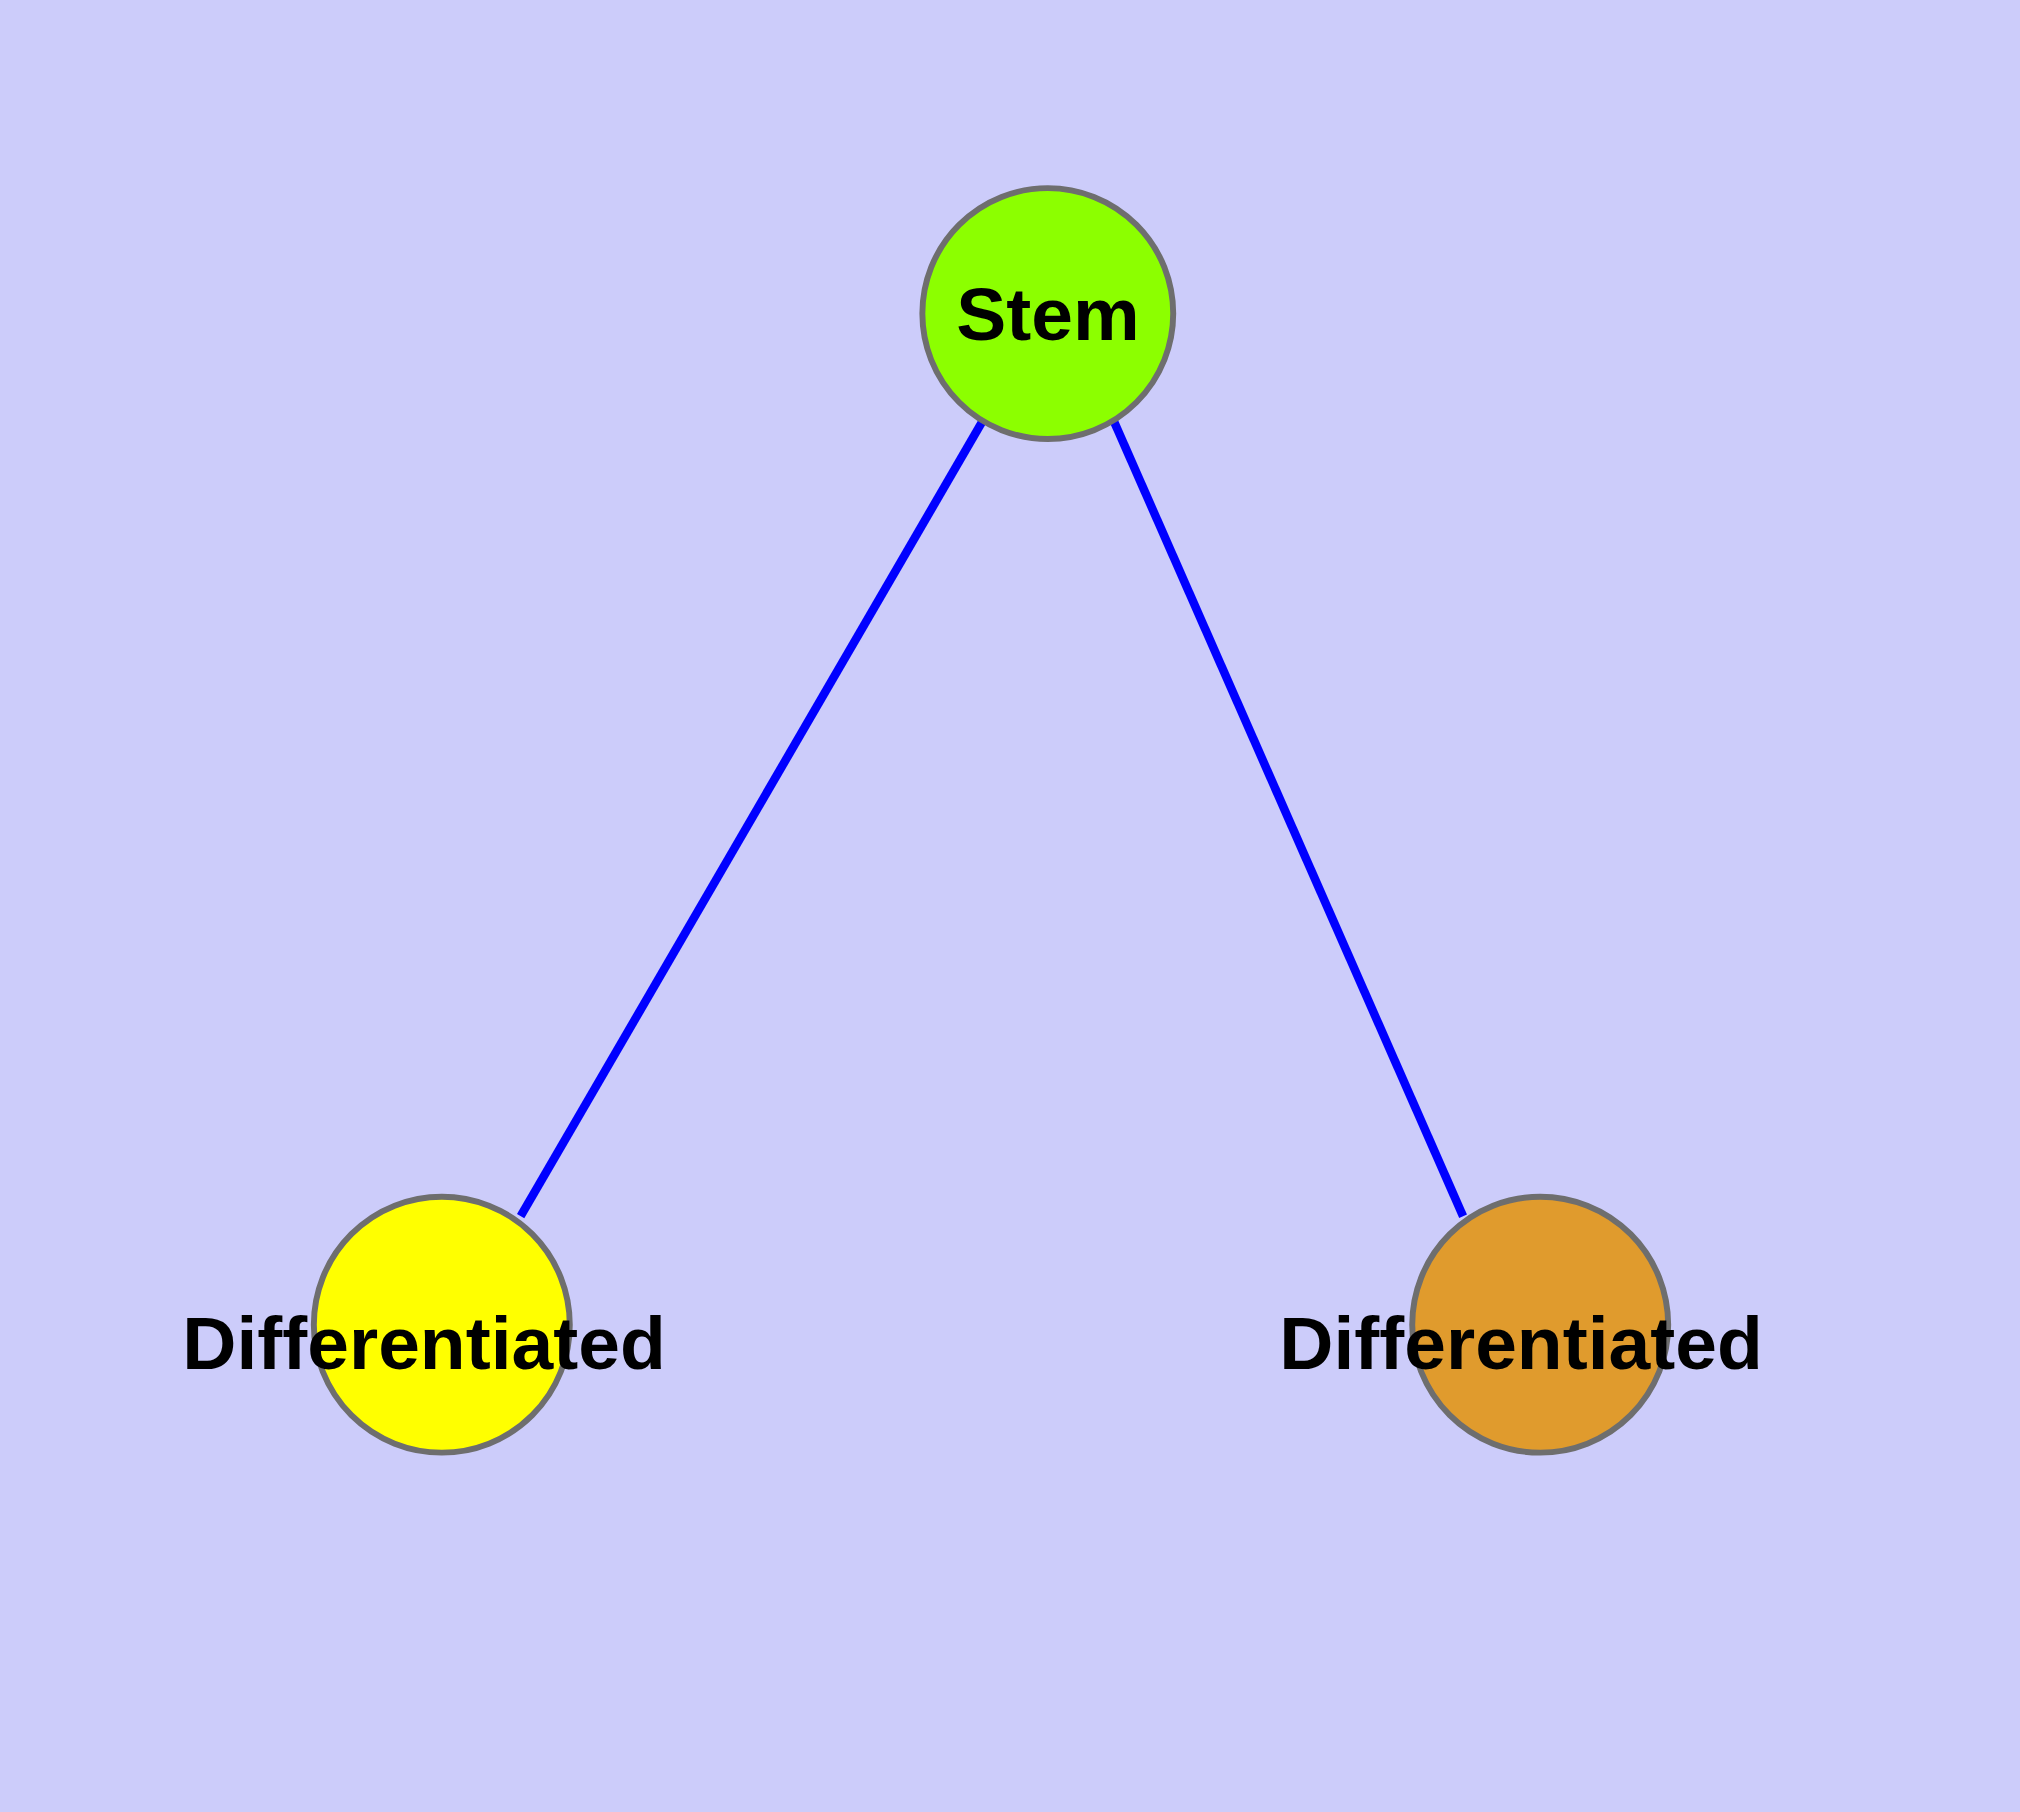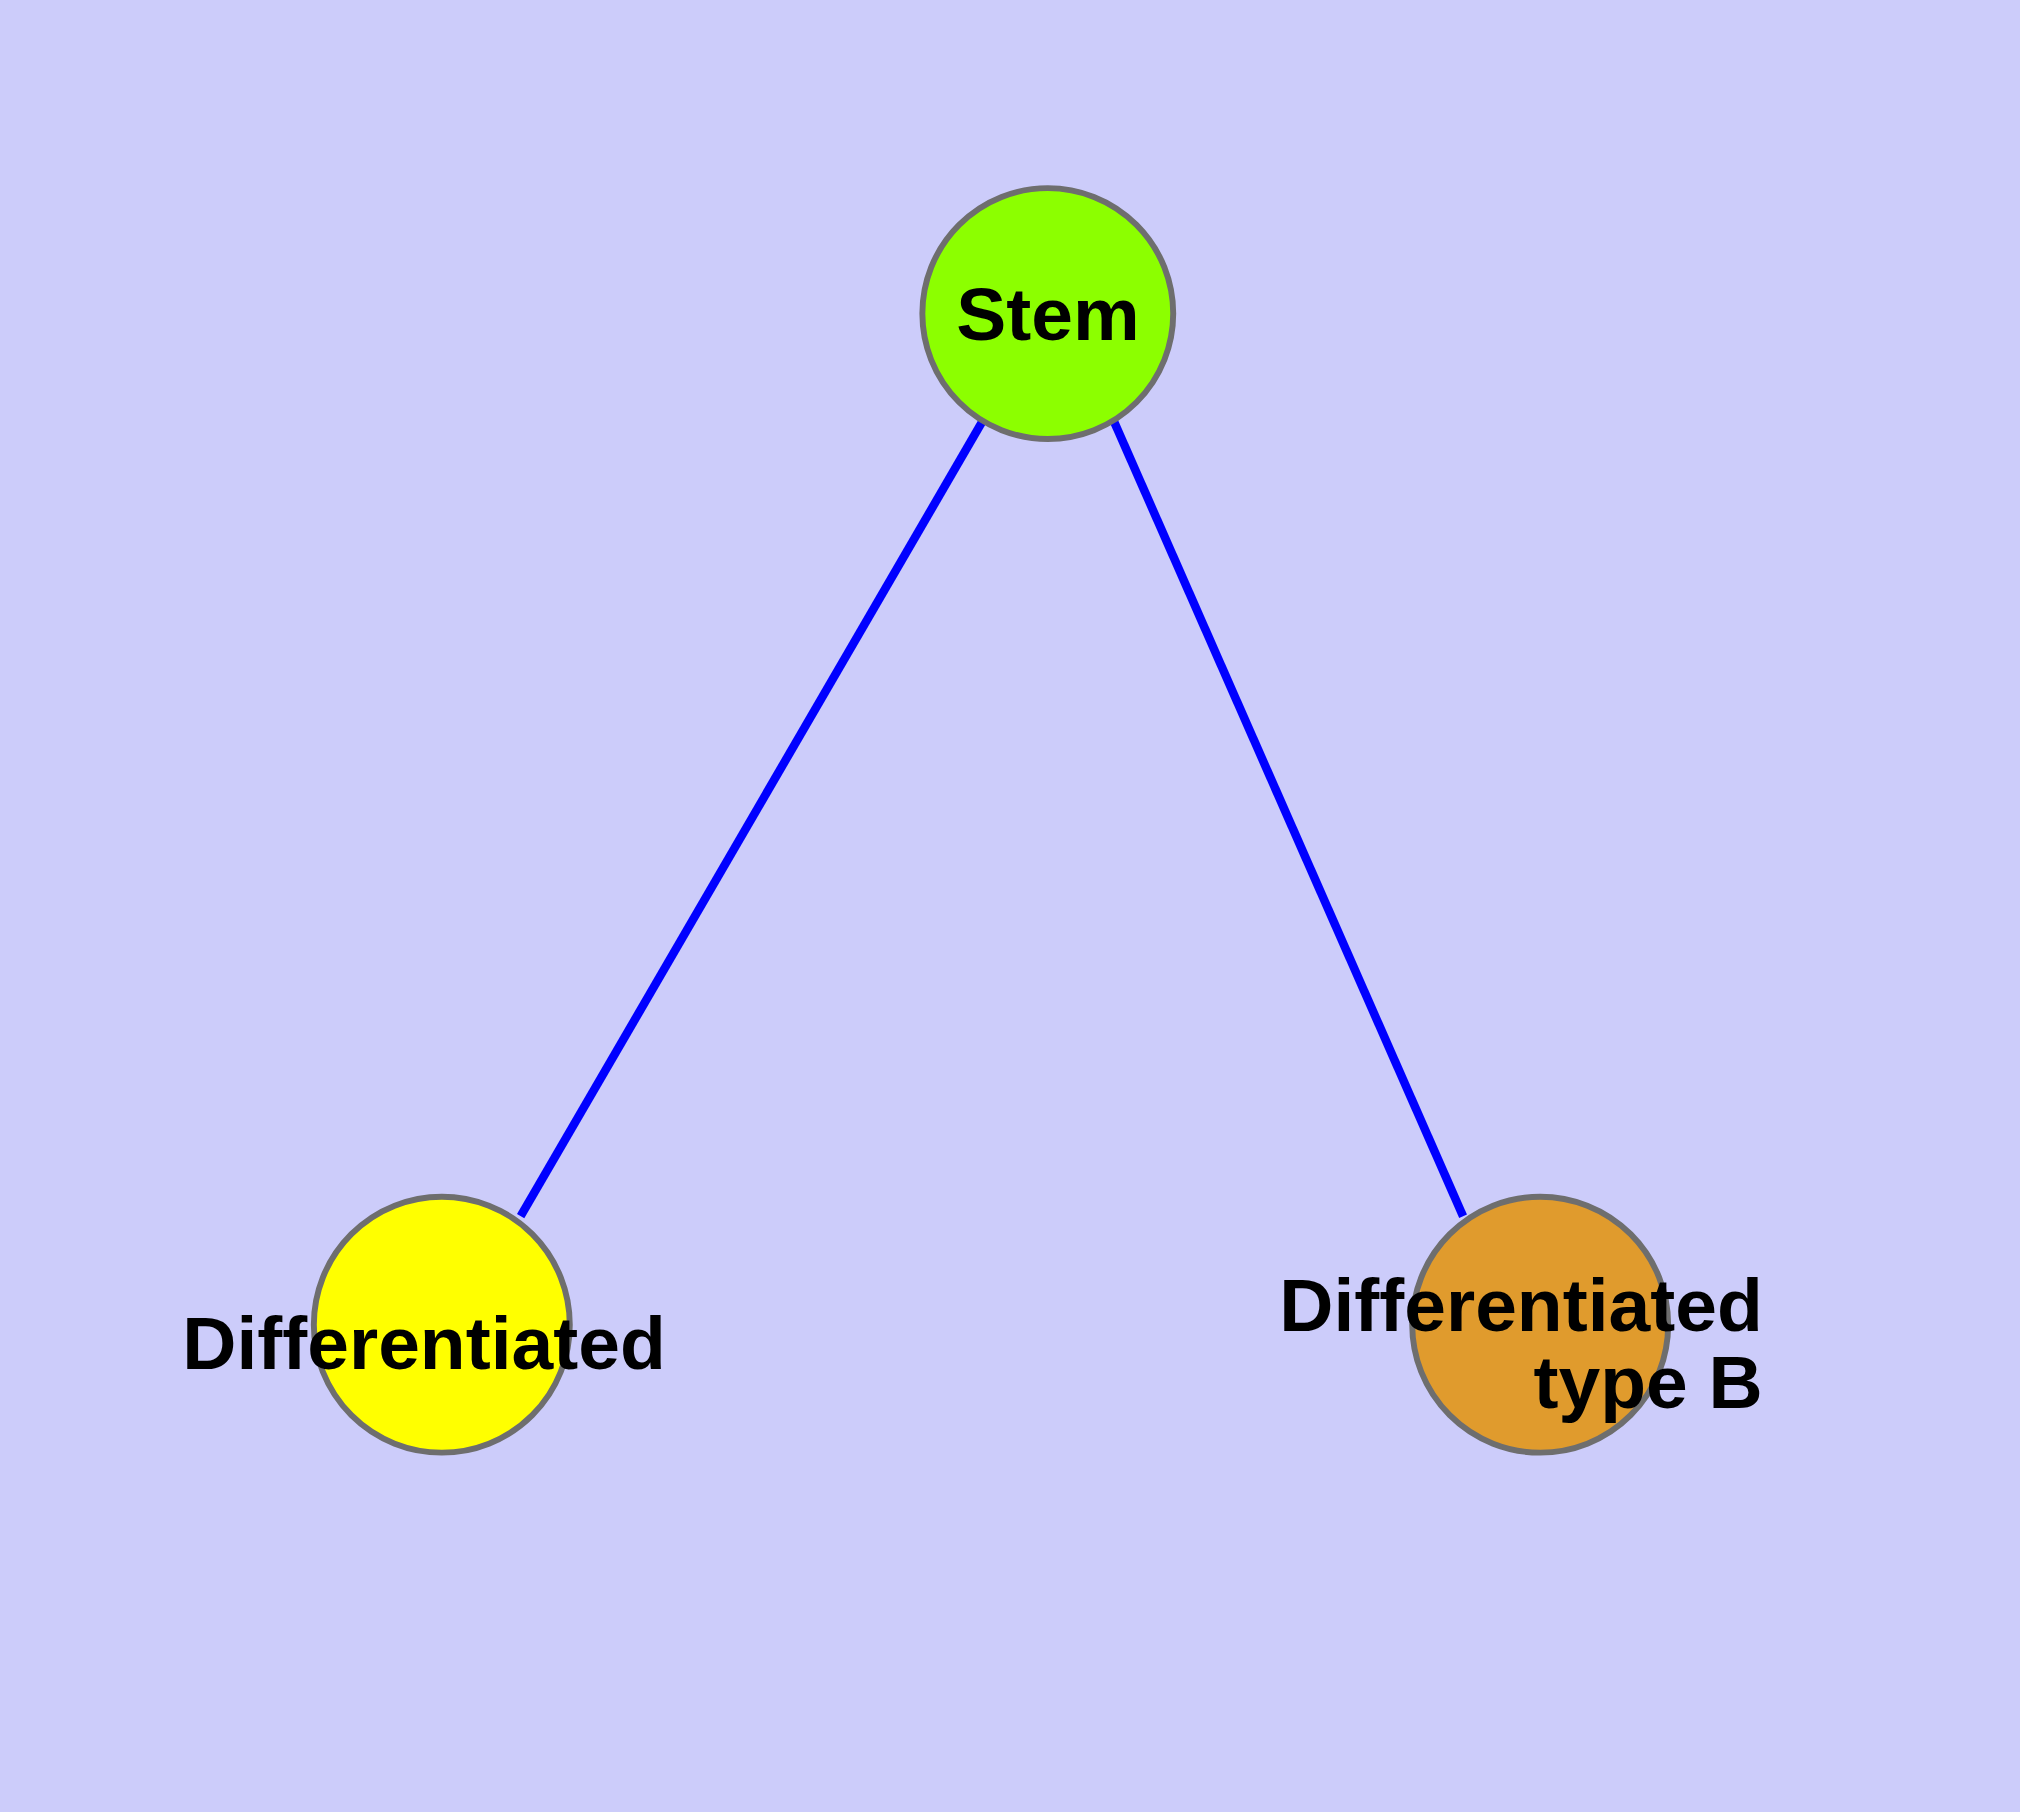--- a/index.html
+++ b/index.html
@@ -18,21 +18,21 @@
   }
   #graph-svg {
     position: absolute;
     left: 0;
     top: 0;
     width: 2021px;
     height: 1812px;
   }
   .node-label {
     position: absolute;
-    text-align: right;
+    text-align: left;
     font-weight: bold;
     color: #000000;
     line-height: 1.02;
     white-space: nowrap;
     pointer-events: none;
     -webkit-font-smoothing: antialiased;
   }
   .label-stem {
     font-size: 75px;
     left: 1048px;
@@ -75,17 +75,16 @@
   <div class="node-label label-stem">
     <span class="label-line">Stem</span>
   </div>
 
   <div class="node-label label-type-a">
     <span class="label-line">Differentiated</span>
   </div>
 
   <div class="node-label label-type-b">
     <span class="label-line">Differentiated</span>
-    <span class="label-line">type B</span>
   </div>
 
 </div>
 
 
 </body></html>

